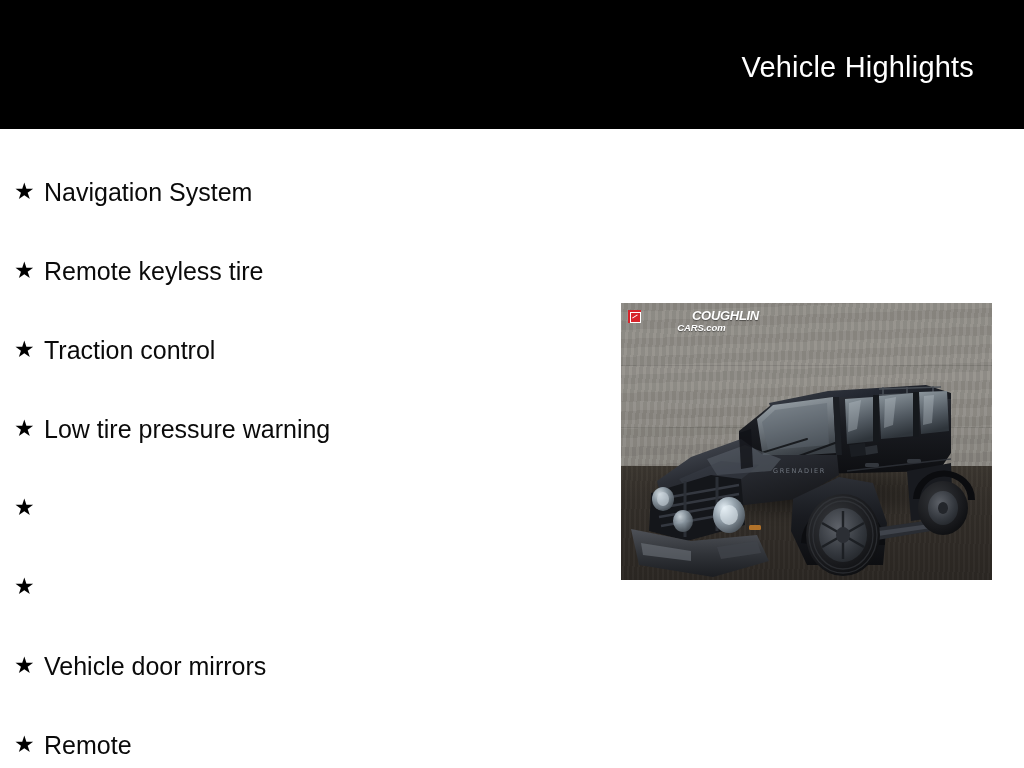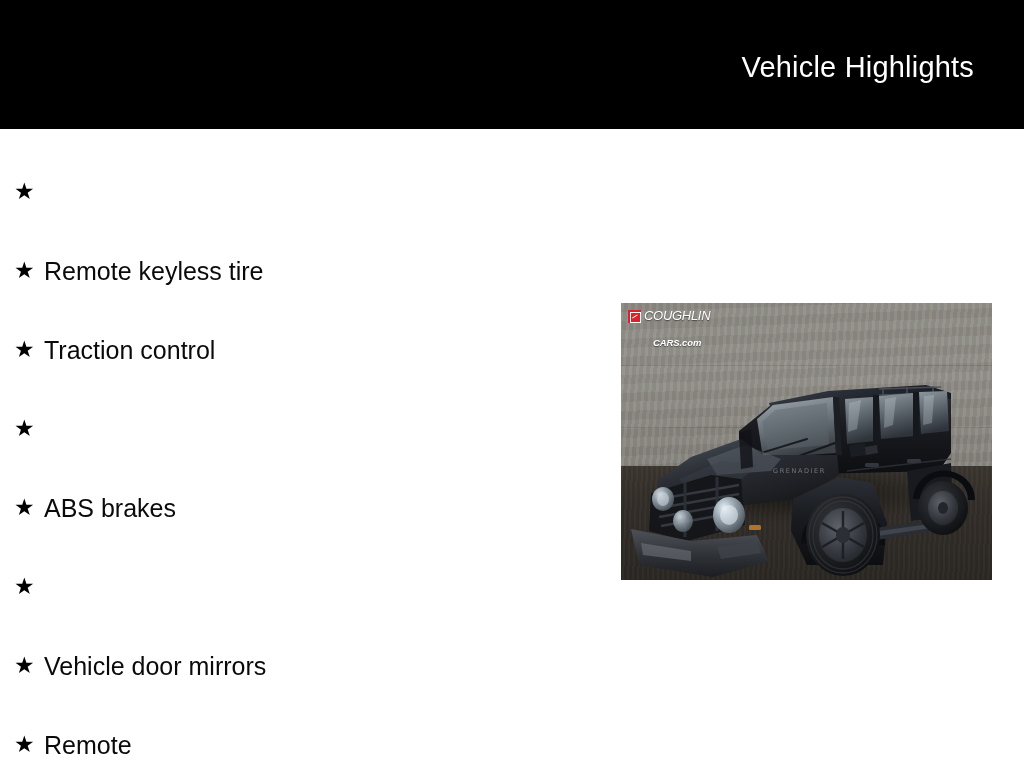--- a/index.html
+++ b/index.html
@@ -137,69 +137,71 @@
     position:absolute; left:3.5px; top:5.5px;
     width:6px; height:1.4px;
     background:#ffffff;
     transform:rotate(-32deg);
   }
   #wm-text { line-height:1; }
   #wm-line1 {
     display:block;
     color:#ffffff;
     font-size:13px;
-    font-weight:normal;
+    font-weight:bold;
     font-style:italic;
     letter-spacing:-0.3px;
     text-shadow:0 1px 1px rgba(0,0,0,.45);
+    margin-left:48px;
   }
   #wm-line2 {
     display:block;
     color:#ffffff;
     font-size:9.5px;
     font-weight:bold;
     font-style:italic;
     letter-spacing:-0.1px;
     text-align:center;
-    margin-top:16px;
+    margin-top:1px;
     text-shadow:0 1px 1px rgba(0,0,0,.45);
   }
 </style>
 </head>
 <body>
 
 <div id="slide">
 
   <div id="header">
     <div id="header-title">Vehicle Highlights</div>
   </div>
 
   <ul id="highlights">
 
     <li class="hl-item">
       <span class="hl-star">★</span>
+      <span class="hl-label">Navigation System</span>
     </li>
 
     <li class="hl-item">
       <span class="hl-star">★</span>
       <span class="hl-label">Remote keyless tire</span>
     </li>
 
     <li class="hl-item">
       <span class="hl-star">★</span>
       <span class="hl-label">Traction control</span>
     </li>
 
     <li class="hl-item">
       <span class="hl-star">★</span>
-    </li>
-
-    <li class="hl-item">
-      <span class="hl-star">★</span>
-      <span class="hl-label">ABS brakes</span>
+      <span class="hl-label">Low tire pressure warning</span>
+    </li>
+
+    <li class="hl-item">
+      <span class="hl-star">★</span>
     </li>
 
     <li class="hl-item">
       <span class="hl-star">★</span>
     </li>
 
     <li class="hl-item">
       <span class="hl-star">★</span>
       <span class="hl-label">Vehicle door mirrors</span>
     </li>

